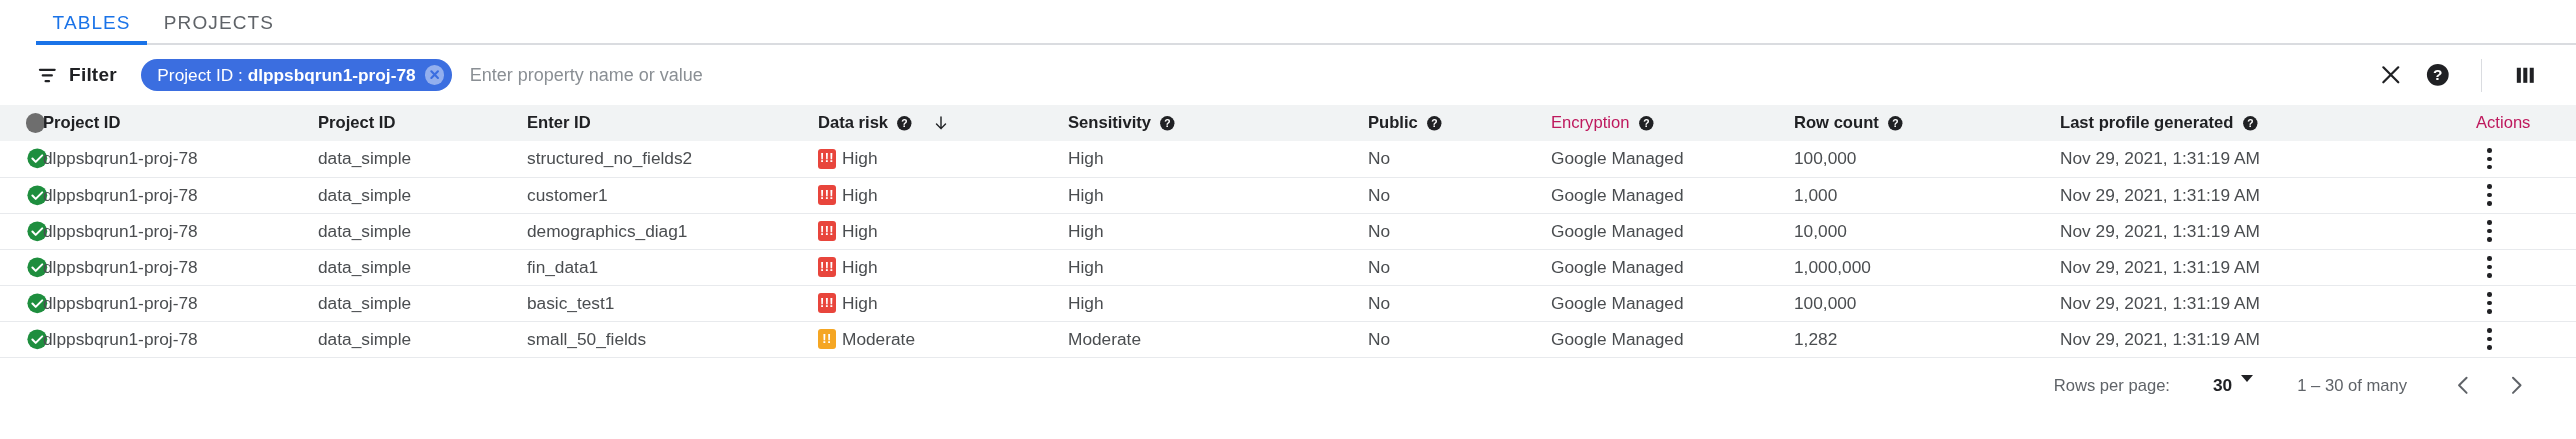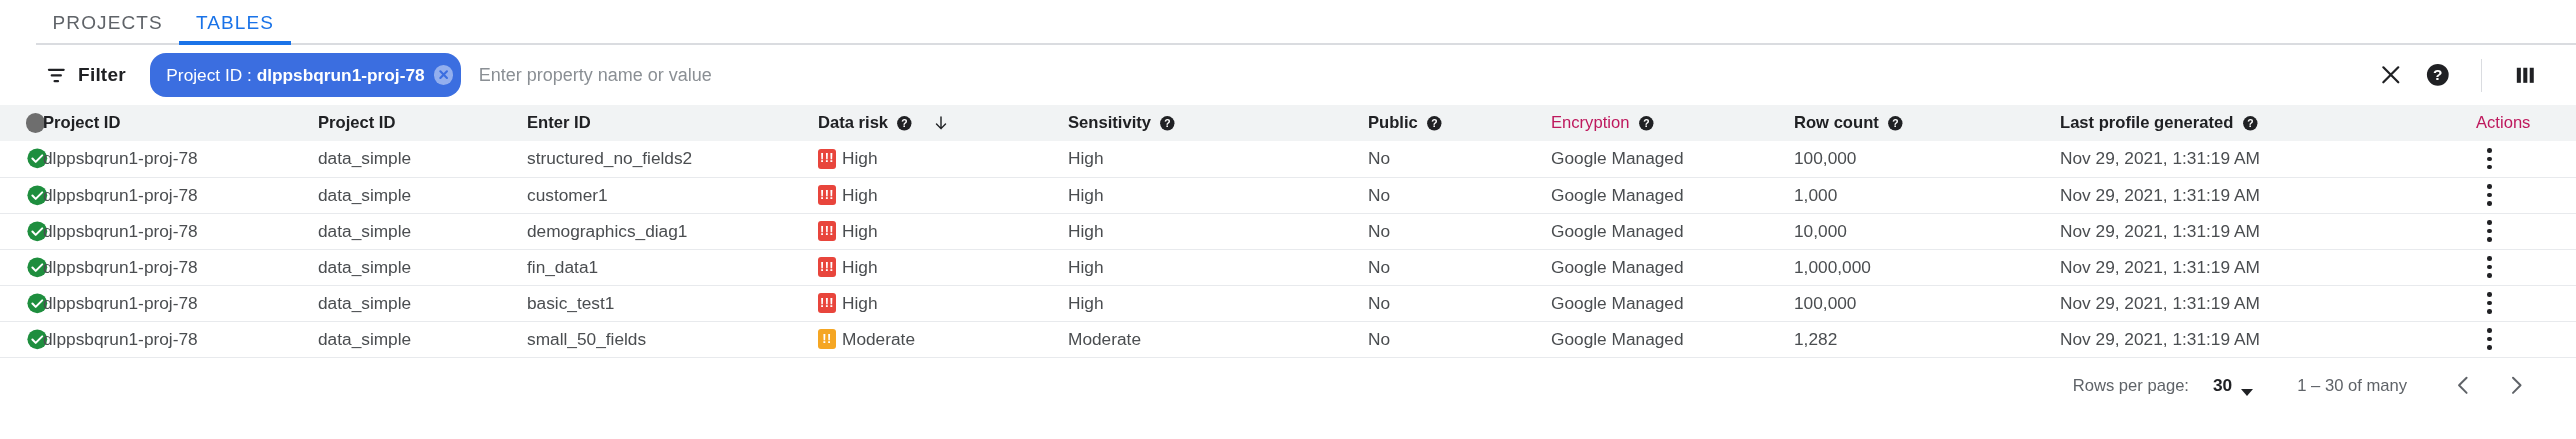--- a/index.html
+++ b/index.html
@@ -47,40 +47,40 @@
     height: 3.8px;
     background: #1a73e8;
     z-index: 3;
   }
 
   
   .filterbar {
     height: 60px;
     display: flex;
     align-items: center;
-    padding: 0 27px 0 45px;
+    padding: 0 27px 0 36px;
     background: #fff;
   }
   .filter-btn {
     display: flex;
     align-items: center;
     gap: 10.5px;
     cursor: pointer;
     flex: 0 0 auto;
   }
   .filter-icon { width: 22.6px; height: 22.6px; display: block; }
   .filter-label {
     font-size: 19px;
     font-weight: 700;
     color: #202124;
     letter-spacing: 0.2px;
   }
   .chip {
     margin-left: 24px;
-    height: 44px;
+    height: 32px;
     border-radius: 16px;
     background: #3b6ee0;
     display: flex;
     align-items: center;
     padding: 0 7.5px 0 16.6px;
     gap: 9px;
     cursor: pointer;
     flex: 0 0 auto;
   }
   .chip-text { font-size: 17.3px; color: #ffffff; white-space: nowrap; }
@@ -181,39 +181,39 @@
     display: flex;
     align-items: center;
     justify-content: flex-end;
     padding-right: 33px;
     gap: 0;
     font-size: 16.6px;
     color: #5f6368;
   }
   .rpp-label { color: #5f6368; margin-left: 28px; }
   .rpp-select {
-    display: flex; align-items: flex-end; gap: 9px;
-    margin-left: 24px; cursor: pointer;
+    display: flex; align-items: flex-start; gap: 9px;
+    margin-left: 43px; cursor: pointer;
   }
   .rpp-value { color: #202124; font-weight: 700; font-size: 17.3px; }
   .caret { width: 0; height: 0; border-left: 6.8px solid transparent;
            border-right: 6.8px solid transparent; border-top: 7.5px solid #202124; }
   .range { margin-left: 44px; color: #5f6368; }
   .pager { display: flex; align-items: center; margin-left: 30px; }
   .pager .icon-btn { width: 53px; height: 53px; }
 </style>
 </head>
 <body>
 
 <div class="tabbar">
+  <div class="tab active">
+    <span>TABLES</span>
+  </div>
   <div class="tab">
     <span>PROJECTS</span>
-  </div>
-  <div class="tab active">
-    <span>TABLES</span>
   </div>
 </div>
 
 <div class="filterbar">
 
   <div class="filter-btn">
     <span>
       <svg class="filter-icon" viewBox="0 0 24 24" aria-hidden="true">
         <rect x="3" y="5" width="18" height="2.4" rx="1.2" fill="#202124"></rect>
         <rect x="6" y="11" width="12" height="2.4" rx="1.2" fill="#202124"></rect>

